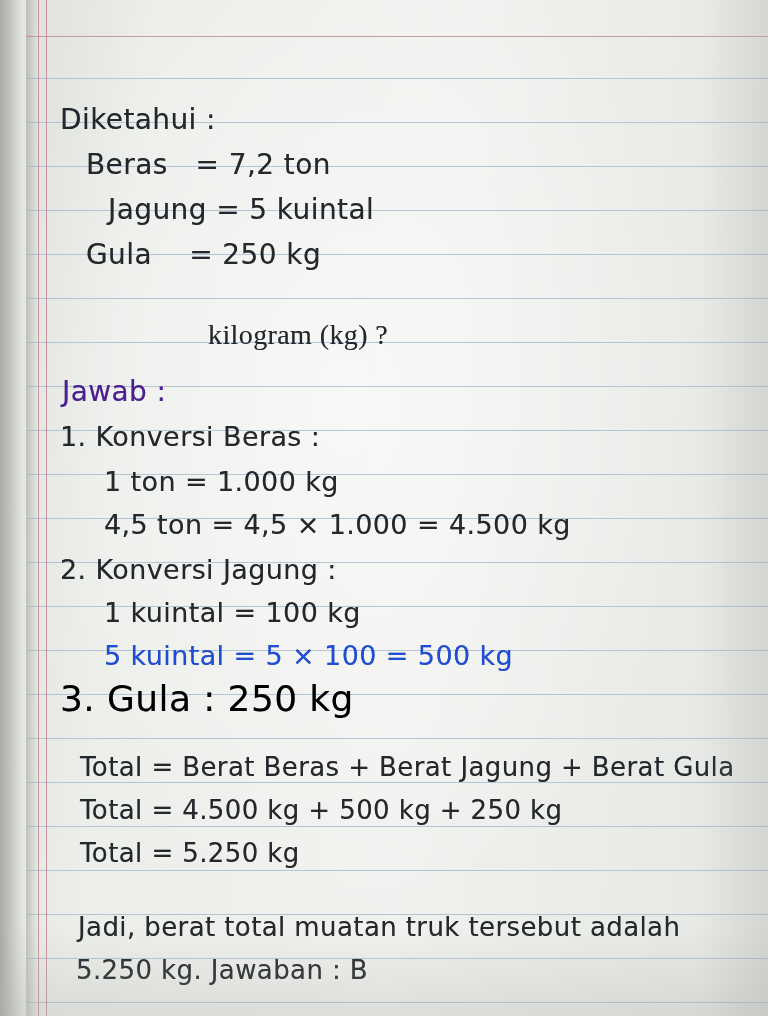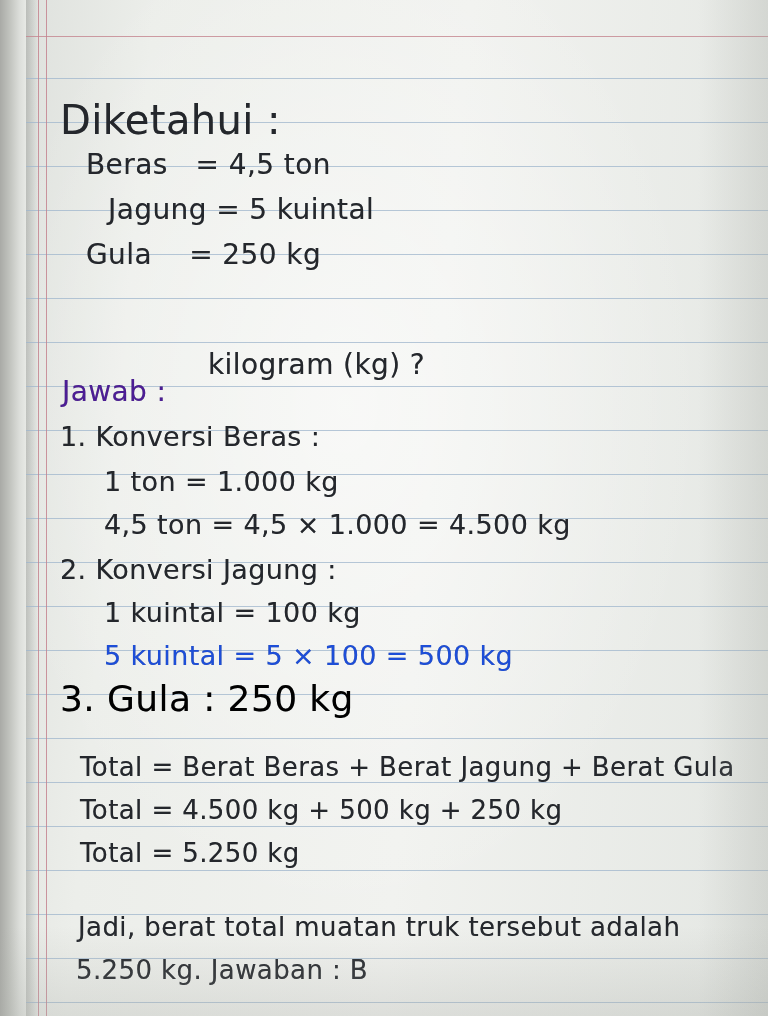--- a/index.html
+++ b/index.html
@@ -143,25 +143,25 @@
       <div class="rule" style="top: 826px; background: rgb(159, 182, 204);"></div>
       <div class="rule" style="top: 870px; background: rgb(159, 182, 204);"></div>
       <div class="rule" style="top: 914px; background: rgb(159, 182, 204);"></div>
       <div class="rule" style="top: 958px; background: rgb(159, 182, 204);"></div>
       <div class="rule" style="top: 1002px; background: rgb(159, 182, 204);"></div>
       <div class="vrule-red" style="left: 38px; background: rgb(196, 132, 143);"></div>
       <div class="vrule-red" style="left: 46px; background: rgb(196, 132, 143);"></div>
     </div>
 
   <div id="ink">
-      <div class="ln" style="left: 60px; top: 105px; font-size: 40px; color: rgb(36, 39, 44);">Diketahui :</div>
-      <div class="ln" style="left: 86px; top: 150px; font-size: 28px; color: rgb(36, 39, 44);">Beras   = 4,5 ton</div>
+      <div class="ln" style="left: 60px; top: 105px; font-size: 28px; color: rgb(36, 39, 44);">Diketahui :</div>
+      <div class="ln" style="left: 86px; top: 150px; font-size: 28px; color: rgb(36, 39, 44);">Beras   = 7,2 ton</div>
       <div class="ln" style="left: 86px; top: 195px; font-size: 28px; color: rgb(36, 39, 44); margin-left: 22px;">Jagung = 5 kuintal</div>
       <div class="ln" style="left: 86px; top: 240px; font-size: 28px; color: rgb(36, 39, 44);">Gula    = 250 kg</div>
-      <div class="ln" style="left: 208px; top: 350px; font-size: 28px; color: rgb(36, 39, 44);">kilogram (kg) ?</div>
+      <div class="ln" style="left: 208px; top: 320px; font-size: 28px; color: rgb(36, 39, 44); font-family: Liberation Serif, serif;">kilogram (kg) ?</div>
       <div class="ln" style="left: 62px; top: 377px; font-size: 28px; color: #4c1d95;">Jawab :</div>
       <div class="ln" style="left: 60px; top: 422px; font-size: 27px; color: rgb(36, 39, 44);">1. Konversi Beras :</div>
       <div class="ln" style="left: 104px; top: 467px; font-size: 27px; color: rgb(36, 39, 44);">1 ton = 1.000 kg</div>
       <div class="ln" style="left: 104px; top: 510px; font-size: 27px; color: rgb(36, 39, 44);">4,5 ton = 4,5 × 1.000 = 4.500 kg</div>
       <div class="ln" style="left: 60px; top: 555px; font-size: 27px; color: rgb(36, 39, 44); text-align: right;">2. Konversi Jagung :</div>
       <div class="ln" style="left: 104px; top: 598px; font-size: 27px; color: rgb(36, 39, 44);">1 kuintal = 100 kg</div>
       <div class="ln" style="left: 104px; top: 641px; font-size: 27px; color: #1d4ed8;">5 kuintal = 5 × 100 = 500 kg</div>
       <div class="ln" style="left: 60px; top: 684px; font-size: 36px; color: #000000;">3. Gula : 250 kg</div>
       <div class="ln" style="left: 80px; top: 752px; font-size: 26px; color: rgb(36, 39, 44);">Total = Berat Beras + Berat Jagung + Berat Gula</div>
       <div class="ln" style="left: 80px; top: 795px; font-size: 26px; color: rgb(36, 39, 44);">Total = 4.500 kg + 500 kg + 250 kg</div>

